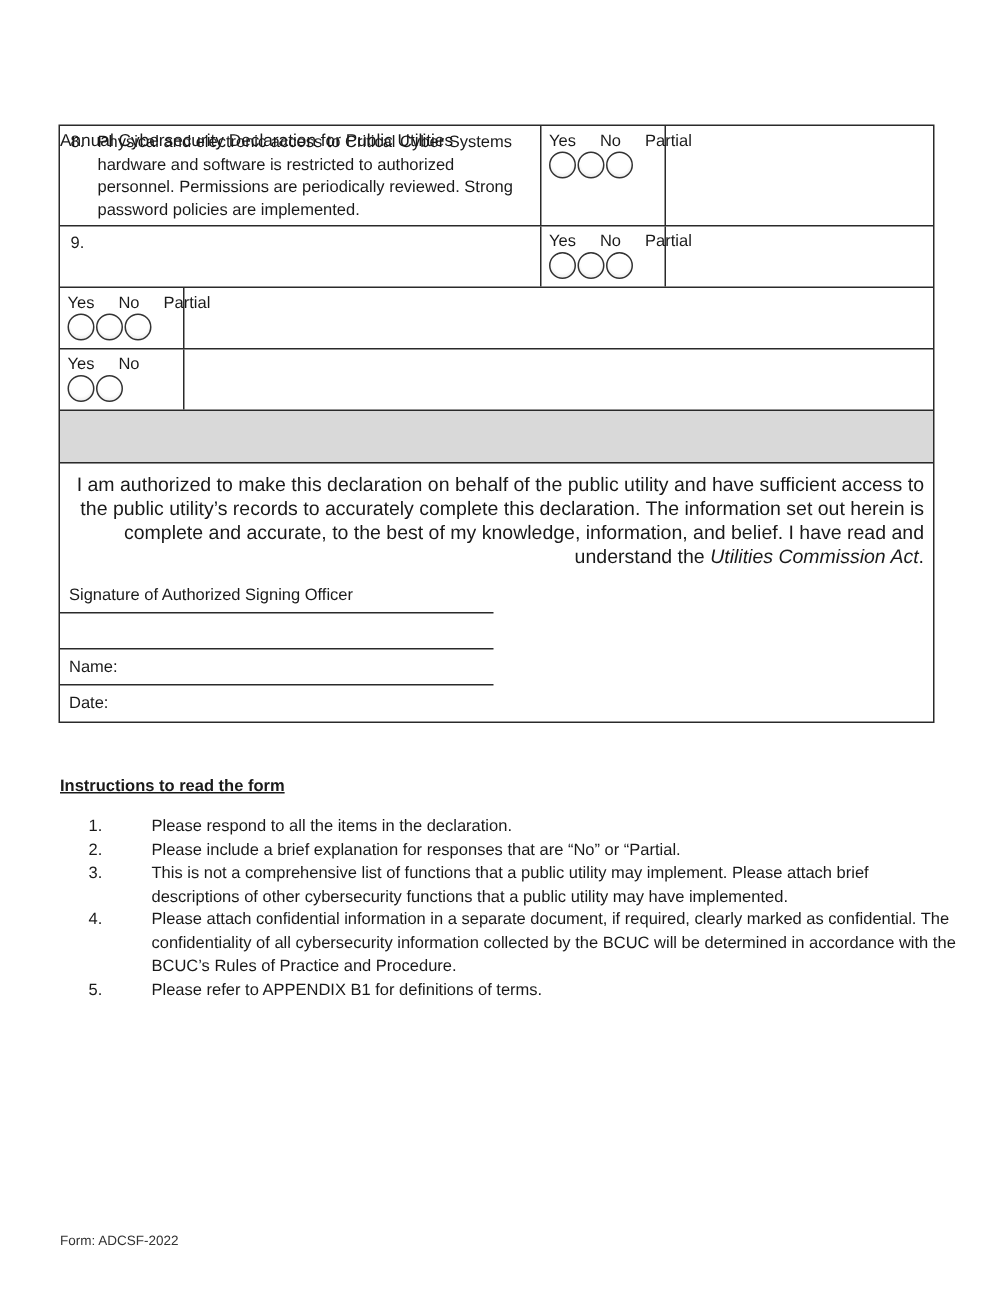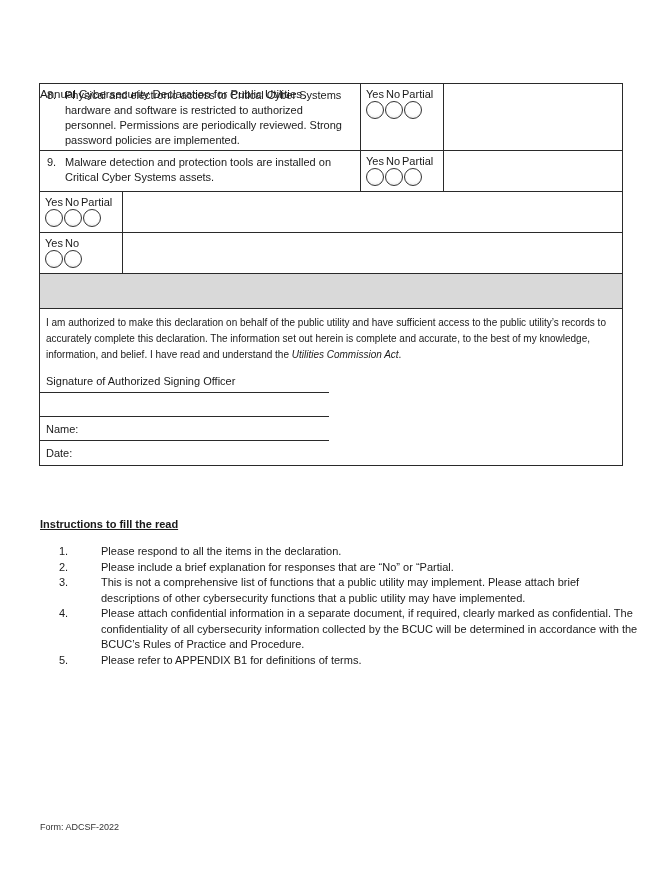--- a/index.html
+++ b/index.html
@@ -21,34 +21,34 @@
   .q-text {
     width: 321px; box-sizing: border-box; padding: 4px 6px 4px 7px;
     display: flex; line-height: 15px; border-right: 1.5px solid #2a2a2a;
   }
   .q-num { width: 18px; flex-shrink: 0; }
   .q-body { flex: 1; }
   .q-resp {
     width: 83px; box-sizing: border-box; padding: 3px 5px;
     border-right: 1px solid #2a2a2a;
   }
-  .resp-labels { display: flex; gap: 2px; line-height: 14px; }
+  .resp-labels { display: flex; gap: 16px; line-height: 14px; }
   .circles { display: flex; margin-top: 0px; }
   .circle {
     width: 18px; height: 18px; border-radius: 50%;
     border: 1.3px solid #333; box-sizing: border-box;
     background: radial-gradient(circle at 50% 40%, #ffffff 55%, #d9d9d9 100%);
     margin-right: 1px;
   }
   .q-expl { flex: 1; }
   .gray-band {
     height: 34px; background: #d9d9d9; border-bottom: 1px solid #2a2a2a;
   }
   .declaration {
-    padding: 6px 6px 0 6px; line-height: 16px; font-size: 10px;
+    padding: 6px 6px 0 6px; line-height: 16px; font-size: 13px; text-align: right;
   }
   .declaration em { font-style: italic; }
   .sig-block { width: 289px; margin-top: 6px; }
   .sig-line {
     height: 24px; line-height: 24px; padding-left: 6px;
     border-bottom: 1.3px solid #2a2a2a; box-sizing: border-box;
   }
   .sig-line.blank { height: 24px; }
   .sig-line.last { border-bottom: none; }
   .instructions {
@@ -92,21 +92,20 @@
         <div class="circle"></div>
         <div class="circle"></div>
       </div>
     </div>
     <div class="q-expl"></div>
   </div>
 
   <div class="q-row" style="height:40px;">
     <div class="q-text">
       <span class="q-num">9.</span>
-      <span class="q-body">Malware detection and protection tools are installed on Critical Cyber Systems assets.</span>
     </div>
     <div class="q-resp">
       <div class="resp-labels">
         <span>Yes</span>
         <span>No</span>
         <span>Partial</span>
       </div>
       <div class="circles">
         <div class="circle"></div>
         <div class="circle"></div>
@@ -154,21 +153,21 @@
 
   <div class="sig-block">
     <div class="sig-line">Signature of Authorized Signing Officer</div>
     <div class="sig-line blank"></div>
     <div class="sig-line"><span>Name:</span></div>
     <div class="sig-line last"><span>Date:</span></div>
   </div>
 </div>
 
 <div class="instructions">
-  <div class="instr-title">Instructions to fill the read</div>
+  <div class="instr-title">Instructions to read the form</div>
   <ol class="instr-list">
     <li class="instr-item">
       <span class="instr-num">1.</span>
       <span class="instr-text">Please respond to all the items in the declaration.</span>
     </li>
     <li class="instr-item">
       <span class="instr-num">2.</span>
       <span class="instr-text">Please include a brief explanation for responses that are “No” or “Partial.</span>
     </li>
     <li class="instr-item">

